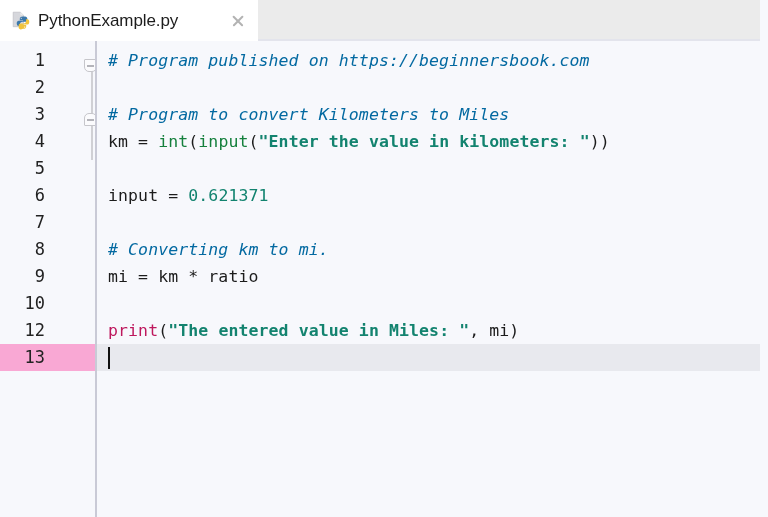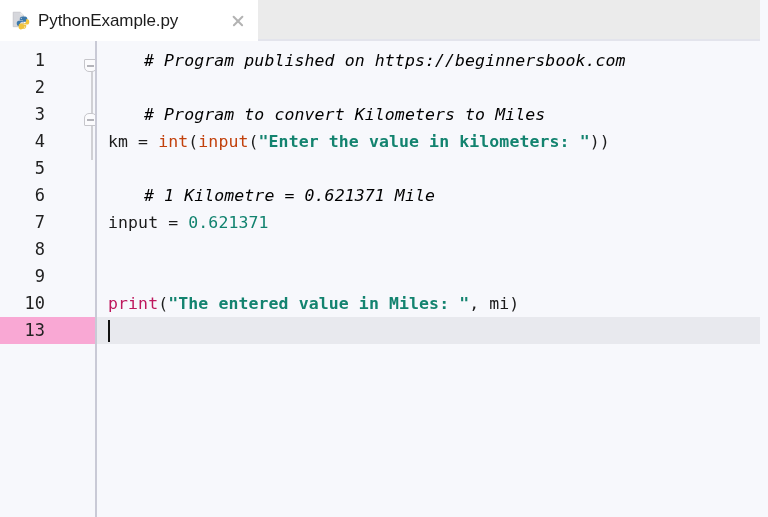--- a/index.html
+++ b/index.html
@@ -159,22 +159,22 @@
   .crow {
     font-family: "DejaVu Sans Mono", monospace;
     font-size: 16.5px;
     padding-left: 11px;
     color: #1c1c1c;
     letter-spacing: 0.1px;
   }
   .crow.current { background: #e8e9ee; }
 
   
-  .cmt { color: #000000; font-style: italic; margin-left: 36px; }
-  .kw-fn { color: #c2410c; }
+  .cmt { color: #0369a1; font-style: italic; }
+  .kw-fn { color: #15803d; }
   .kw-print { color: #be185d; }
   .str { color: #13836f; font-weight: bold; }
   .num { color: #12836f; }
   .plain { color: #1c1c1c; }
   .punc { color: #1c1c1c; }
 
   
   .caret {
     position: absolute;
     left: 11px;
@@ -264,20 +264,21 @@
         <div class="grow">1</div>
         <div class="grow">2</div>
         <div class="grow">3</div>
         <div class="grow">4</div>
         <div class="grow">5</div>
         <div class="grow">6</div>
         <div class="grow">7</div>
         <div class="grow">8</div>
         <div class="grow">9</div>
         <div class="grow">10</div>
+        <div class="grow">12</div>
         <div class="grow current">13</div>
       </div>
 
       <div class="folds">
         <div class="fold-line" style="top:13px; height:52px;"></div>
         <div class="fold-line" style="top:67px; height:40px;"></div>
         <div class="fold-ico" style="top:6px;">
           <span class="shape pointed"></span>
             <span class="minus"></span>
         </div>
@@ -296,27 +297,28 @@
         <div class="crow"><span class="cmt"># Program published on https://beginnersbook.com</span></div>
 
         <div class="crow"></div>
 
         <div class="crow"><span class="cmt"># Program to convert Kilometers to Miles</span></div>
 
         <div class="crow"><span class="plain">km = </span><span class="kw-fn">int</span><span class="punc">(</span><span class="kw-fn">input</span><span class="punc">(</span><span class="str">"Enter the value in kilometers: "</span><span class="punc">))</span></div>
 
         <div class="crow"></div>
 
-        <div class="crow"><span class="cmt"># 1 Kilometre = 0.621371 Mile</span></div>
 
         <div class="crow"><span class="plain">input = </span><span class="num">0.621371</span></div>
 
         <div class="crow"></div>
 
-
+        <div class="crow"><span class="cmt"># Converting km to mi.</span></div>
+
+        <div class="crow"><span class="plain">mi = km * ratio</span></div>
 
         <div class="crow"></div>
 
         <div class="crow"><span class="kw-print">print</span><span class="punc">(</span><span class="str">"The entered value in Miles: "</span><span class="punc">, mi)</span></div>
 
         <div class="crow current"><span class="caret"></span></div>
 
       </div>
     </div>
 

